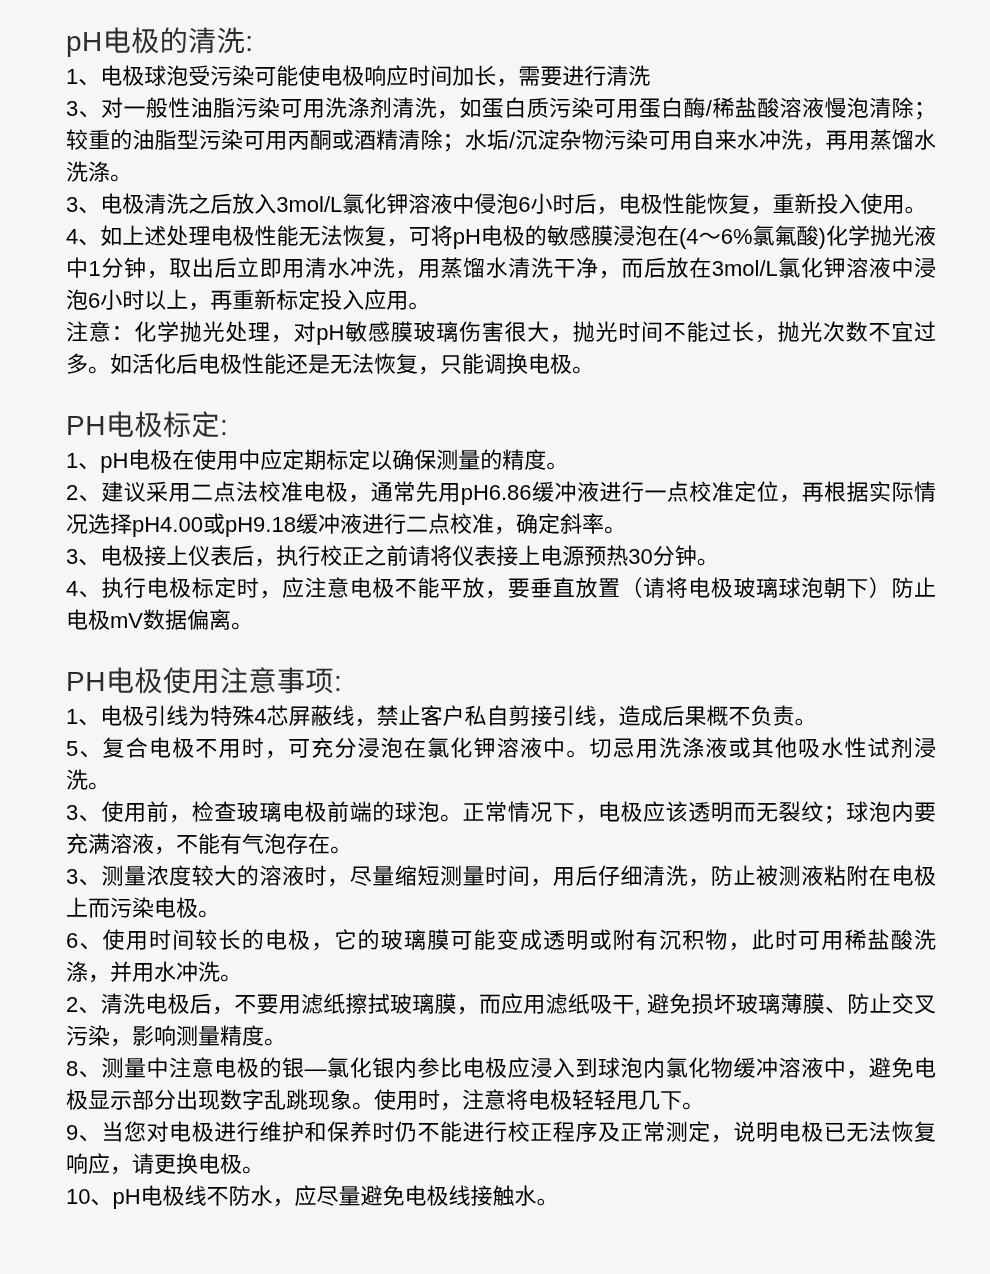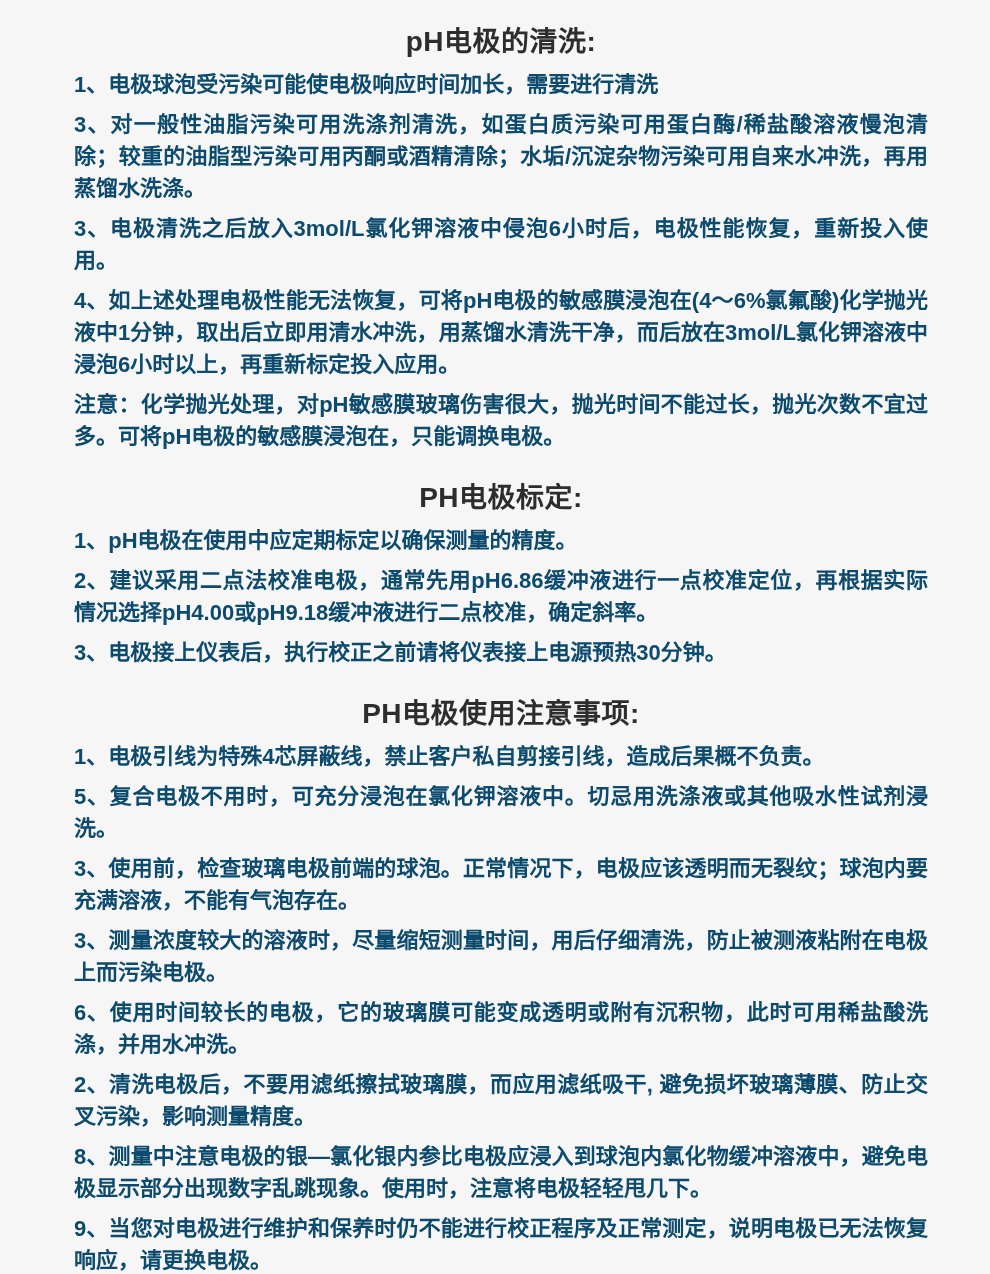--- a/index.html
+++ b/index.html
@@ -23,55 +23,55 @@
   .section {
     margin: 0;
   }
   .section + .section {
     margin-top: 26px;
   }
   .section-title {
     margin: 0;
     font-size: 28px;
     line-height: 38px;
-    font-weight: 700;
+    font-weight: 400;
     color: #2d2d2d;
     letter-spacing: 0.5px;
-    text-align: center;
   }
   .section-item {
-    margin: 8px;
+    margin: 0;
     font-size: 22px;
     line-height: 32px;
-    font-weight: 700;
-    color: #0c4a6e;
+    font-weight: 400;
+    color: #000000;
     text-align: justify;
     text-justify: inter-ideograph;
     word-break: break-all;
   }
 </style>
 </head>
 <body>
 
 <div class="doc">
 
   <div class="section">
     <h2 class="section-title">pH电极的清洗:</h2>
     <p class="section-item">1、电极球泡受污染可能使电极响应时间加长，需要进行清洗</p>
     <p class="section-item">3、对一般性油脂污染可用洗涤剂清洗，如蛋白质污染可用蛋白酶/稀盐酸溶液慢泡清除；较重的油脂型污染可用丙酮或酒精清除；水垢/沉淀杂物污染可用自来水冲洗，再用蒸馏水洗涤。</p>
     <p class="section-item">3、电极清洗之后放入3mol/L氯化钾溶液中侵泡6小时后，电极性能恢复，重新投入使用。</p>
     <p class="section-item">4、如上述处理电极性能无法恢复，可将pH电极的敏感膜浸泡在(4～6%氯氟酸)化学抛光液中1分钟，取出后立即用清水冲洗，用蒸馏水清洗干净，而后放在3mol/L氯化钾溶液中浸泡6小时以上，再重新标定投入应用。</p>
-    <p class="section-item">注意：化学抛光处理，对pH敏感膜玻璃伤害很大，抛光时间不能过长，抛光次数不宜过多。可将pH电极的敏感膜浸泡在，只能调换电极。</p>
+    <p class="section-item">注意：化学抛光处理，对pH敏感膜玻璃伤害很大，抛光时间不能过长，抛光次数不宜过多。如活化后电极性能还是无法恢复，只能调换电极。</p>
   </div>
 
   <div class="section">
     <h2 class="section-title">PH电极标定:</h2>
     <p class="section-item">1、pH电极在使用中应定期标定以确保测量的精度。</p>
     <p class="section-item">2、建议采用二点法校准电极，通常先用pH6.86缓冲液进行一点校准定位，再根据实际情况选择pH4.00或pH9.18缓冲液进行二点校准，确定斜率。</p>
     <p class="section-item">3、电极接上仪表后，执行校正之前请将仪表接上电源预热30分钟。</p>
+    <p class="section-item">4、执行电极标定时，应注意电极不能平放，要垂直放置（请将电极玻璃球泡朝下）防止电极mV数据偏离。</p>
   </div>
 
   <div class="section">
     <h2 class="section-title">PH电极使用注意事项:</h2>
     <p class="section-item">1、电极引线为特殊4芯屏蔽线，禁止客户私自剪接引线，造成后果概不负责。</p>
     <p class="section-item">5、复合电极不用时，可充分浸泡在氯化钾溶液中。切忌用洗涤液或其他吸水性试剂浸洗。</p>
     <p class="section-item">3、使用前，检查玻璃电极前端的球泡。正常情况下，电极应该透明而无裂纹；球泡内要充满溶液，不能有气泡存在。</p>
     <p class="section-item">3、测量浓度较大的溶液时，尽量缩短测量时间，用后仔细清洗，防止被测液粘附在电极上而污染电极。</p>
     <p class="section-item">6、使用时间较长的电极，它的玻璃膜可能变成透明或附有沉积物，此时可用稀盐酸洗涤，并用水冲洗。</p>
     <p class="section-item">2、清洗电极后，不要用滤纸擦拭玻璃膜，而应用滤纸吸干, 避免损坏玻璃薄膜、防止交叉污染，影响测量精度。</p>

